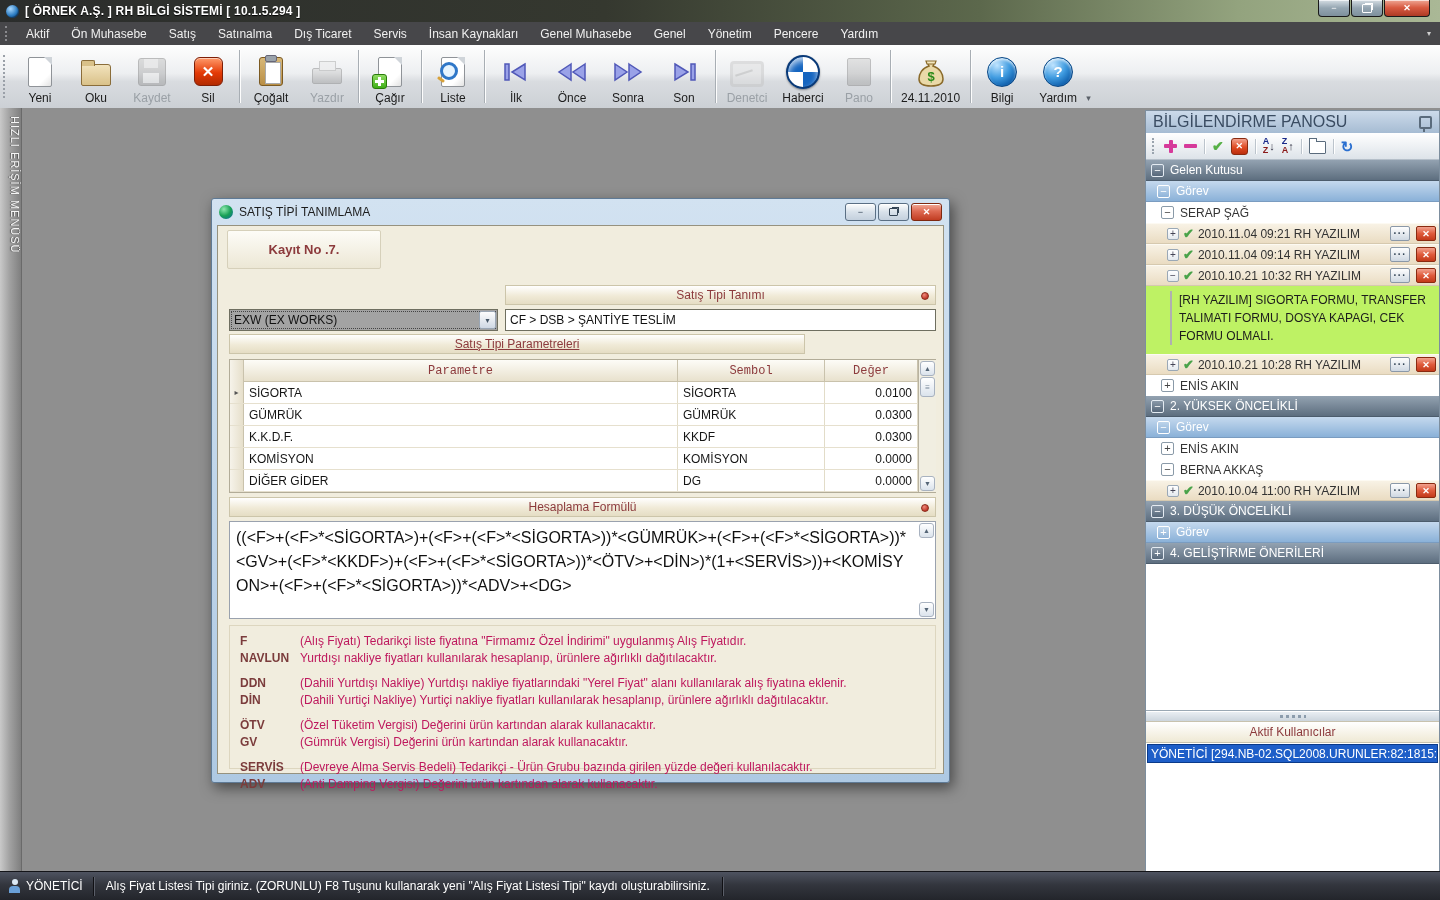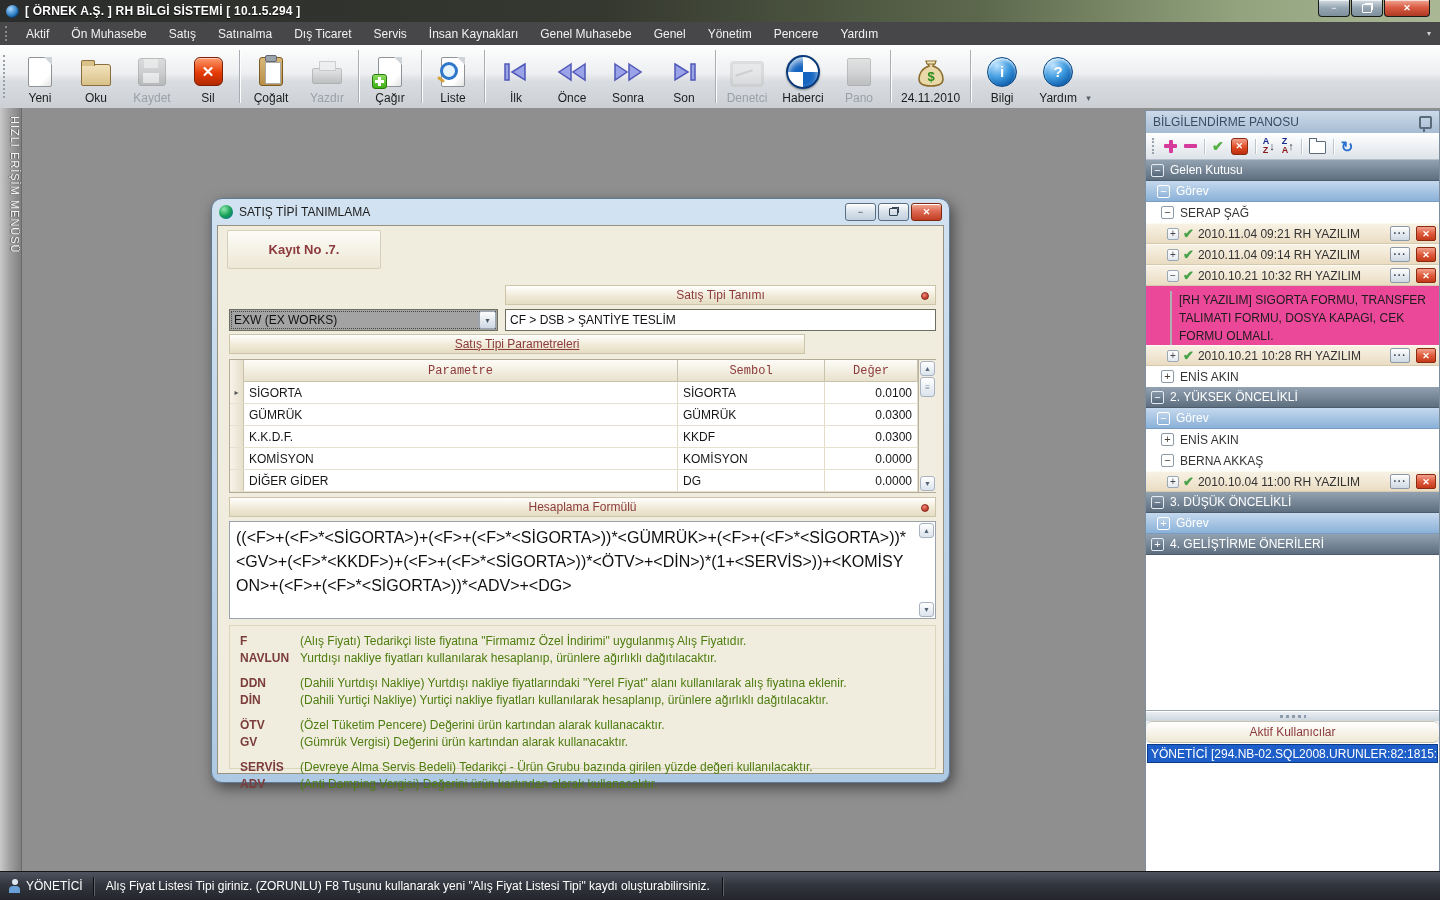--- a/index.html
+++ b/index.html
@@ -93,21 +93,21 @@
     box-shadow:inset 0 2px 3px rgba(255,255,255,.8);}
 
   
   .quick{position:absolute;top:108px;bottom:28px;left:0;width:21px;
     background:linear-gradient(90deg,#c9c9c9,#a2a2a2 45%,#7f7f7f);border-right:1px solid #6a6a6a;
     color:#f5f5f5;font-size:11px;writing-mode:vertical-rl;padding-top:8px;letter-spacing:1px;
     text-shadow:0 1px 1px rgba(0,0,0,.45);}
 
   
   .dialog{position:absolute;left:211px;top:198px;width:739px;height:585px;
-    background:linear-gradient(#d2e2f1,#aec9e3);border:1px solid #5f7astrip;border:1px solid #5f7a95;border-radius:11px;
+    background:linear-gradient(#d2e2f1,#aec9e3);border:1px solid #5f7astrip;border:1px solid #5f7a95;border-radius:3px;
     box-shadow:3px 5px 14px rgba(0,0,0,.5);box-sizing:border-box;}
   .dlg-title{height:26px;display:flex;align-items:center;padding:0 7px;font-size:12px;color:#1c1c1c;}
   .dlg-icon{width:14px;height:14px;margin-right:6px;border-radius:50%;
     background:radial-gradient(circle at 35% 30%,#8fe8b0,#18a055 50%,#0b66a0);}
   .dlg-btns{margin-left:auto;display:flex;gap:2px;}
   .dlg-btn{width:29px;height:16px;border:1px solid #5a6f84;border-radius:3px;
     background:linear-gradient(#fdfdfd,#d8e1ea 50%,#c4d0dd);display:flex;align-items:center;
     justify-content:center;font-size:9px;color:#345;box-shadow:inset 0 1px 0 #fff;}
   .dlg-btn.close{background:linear-gradient(#f2ab99,#de6a53 45%,#c13d22);color:#fff;
     border-color:#7e2810;font-weight:bold;}
@@ -158,27 +158,27 @@
 
   .formula-box{position:absolute;left:11px;top:295px;width:707px;height:98px;background:#fff;
     border:1px solid #9aa2ae;box-sizing:border-box;display:flex;}
   .formula-text{flex:1;padding:4px 6px;font-size:16px;color:#101010;line-height:1.5;word-break:break-all;}
 
   .legend{position:absolute;left:11px;top:399px;width:707px;height:144px;border:1px solid #ddd6bf;
     background:#f1edde;box-sizing:border-box;padding:2px 0;}
   .lg-group{margin:5px 10px 8px;}
   .lg-row{display:flex;line-height:17px;}
   .lg-term{width:60px;font-weight:bold;color:#7b3c3c;font-size:12px;flex:0 0 auto;}
-  .lg-desc{color:#4d7c0f;font-size:12px;}
+  .lg-desc{color:#be185d;font-size:12px;}
 
   
   .panel{position:absolute;left:1145px;top:110px;width:295px;height:762px;background:#eef2f6;
     border:1px solid #7d8e9e;box-sizing:border-box;display:flex;flex-direction:column;}
   .p-header{height:22px;background:linear-gradient(#ccdaea,#a6bcd3);display:flex;align-items:center;
-    padding:0 7px;color:#3a4c62;font-size:12px;flex:0 0 auto;}
+    padding:0 7px;color:#3a4c62;font-size:16px;flex:0 0 auto;}
   .pin{margin-left:auto;width:9px;height:9px;border:2px solid #5a6b7c;border-radius:2px;position:relative;}
   .pin::after{content:"";position:absolute;left:2px;top:9px;width:2px;height:5px;background:#5a6b7c;}
   .p-toolbar{height:26px;background:linear-gradient(#ffffff,#dde3e9);border-bottom:1px solid #b5bfc9;
     display:flex;align-items:center;gap:7px;padding:0 6px;flex:0 0 auto;}
   .pt-grip{width:3px;height:16px;border-left:2px dotted #9aa4ae;}
   .p-sep{width:1px;height:15px;background:#bcc4cc;box-shadow:1px 0 0 #fff;}
   .pi-plus{position:relative;width:13px;height:13px;}
   .pi-plus::before,.pi-plus::after{content:"";position:absolute;background:#d63a9a;border-radius:1px;}
   .pi-plus::before{left:4.5px;top:0;width:4px;height:13px;}
   .pi-plus::after{left:0;top:4.5px;width:13px;height:4px;}
@@ -210,29 +210,29 @@
   .xb.plain{border:1px solid #8a9aa8;background:#fff;color:#444;}
   .xb.item{width:12px;height:12px;border:1px solid #9aa8b6;background:linear-gradient(#fff,#e4e9ee);color:#445;font-size:10px;}
   .chk{color:#4aa34a;font-size:13px;font-weight:bold;line-height:1;flex:0 0 auto;}
   .tr-item .lbl{flex:1;white-space:nowrap;overflow:hidden;}
   .mini{width:20px;height:15px;border-radius:2px;display:flex;align-items:center;justify-content:center;
     flex:0 0 auto;box-sizing:border-box;}
   .mini.dots{background:linear-gradient(#fefefe,#cfd8e2);border:1px solid #8a98a8;color:#345;
     font-size:10px;letter-spacing:1px;font-weight:bold;}
   .mini.del{background:linear-gradient(#f2a28e,#df5b3c 50%,#c33a1a);border:1px solid #8a2a10;color:#fff;
     font-size:9px;font-weight:bold;margin-left:2px;}
-  .tr-note{background:#ec4899;padding:5px 10px 0 24px;font-size:12px;color:#1c1c1c;line-height:18px;}
+  .tr-note{background:#bef264;padding:5px 10px 9px 24px;font-size:12px;color:#1c1c1c;line-height:18px;}
   .tr-note .inner{border-left:2px solid #b0b0b0;padding-left:7px;}
 
   .p-split{height:9px;background:linear-gradient(#e9eef3,#ccd5dd);display:flex;align-items:center;
     justify-content:center;flex:0 0 auto;border-top:1px solid #fff;}
   .p-split .dots{width:26px;height:3px;background:repeating-linear-gradient(90deg,#8c9cac 0 3px,transparent 3px 6px);}
   .p-cap{height:20px;background:linear-gradient(#ffffff,#efe9d5);border-top:1px solid #c8c2ae;
     border-bottom:1px solid #c8c2ae;color:#8c3a3c;font-size:12px;display:flex;align-items:center;
-    justify-content:center;flex:0 0 auto;border-radius:6px;}
+    justify-content:center;flex:0 0 auto;}
   .p-list{flex:1;background:#fff;padding:1px;}
   .p-user{height:19px;background:#1e5ec8;border:1px solid #0a3a8a;color:#fff;font-size:12px;
     display:flex;align-items:center;padding-left:3px;box-sizing:border-box;white-space:nowrap;overflow:hidden;}
 
   
   .statusbar{position:absolute;left:0;right:0;bottom:0;height:28px;
     background:linear-gradient(#4e5360,#33363e 45%,#23252b);border-top:1px solid #141519;
     display:flex;align-items:center;color:#fff;}
   .sb-user{display:flex;align-items:center;gap:6px;padding:0 10px 0 9px;font-size:12px;}
   .sb-person{width:11px;height:14px;position:relative;}
@@ -567,21 +567,21 @@
             <span class="lg-desc">(Dahili Yurtdışı Nakliye) Yurtdışı nakliye fiyatlarındaki "Yerel Fiyat" alanı kullanılarak alış fiyatına eklenir.</span>
         </div>
         <div class="lg-row">
           <span class="lg-term">DİN</span>
             <span class="lg-desc">(Dahili Yurtiçi Nakliye) Yurtiçi nakliye fiyatları kullanılarak hesaplanıp, ürünlere ağırlıklı dağıtılacaktır.</span>
         </div>
       </div>
       <div class="lg-group">
         <div class="lg-row">
           <span class="lg-term">ÖTV</span>
-            <span class="lg-desc">(Özel Tüketim Pencere) Değerini ürün kartından alarak kullanacaktır.</span>
+            <span class="lg-desc">(Özel Tüketim Vergisi) Değerini ürün kartından alarak kullanacaktır.</span>
         </div>
         <div class="lg-row">
           <span class="lg-term">GV</span>
             <span class="lg-desc">(Gümrük Vergisi) Değerini ürün kartından alarak kullanacaktır.</span>
         </div>
       </div>
       <div class="lg-group">
         <div class="lg-row">
           <span class="lg-term">SERVİS</span>
             <span class="lg-desc">(Devreye Alma Servis Bedeli) Tedarikçi - Ürün Grubu bazında girilen yüzde değeri kullanılacaktır.</span>

